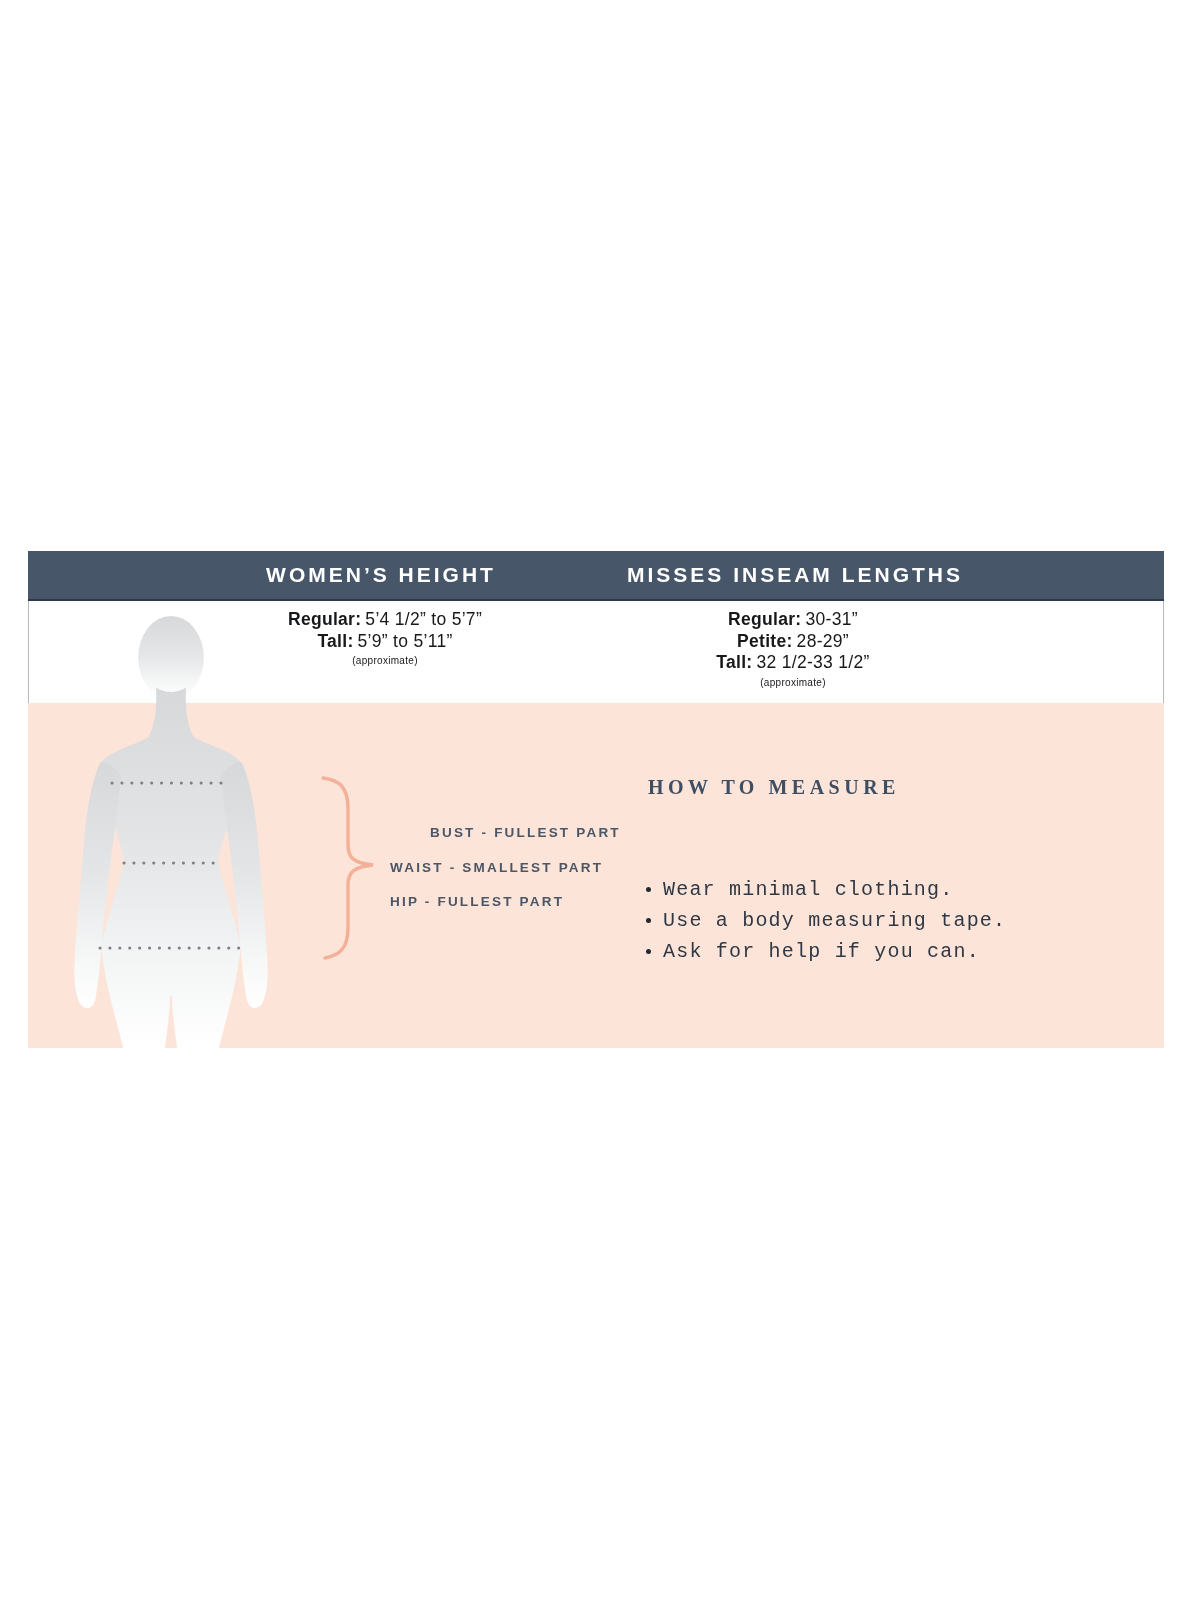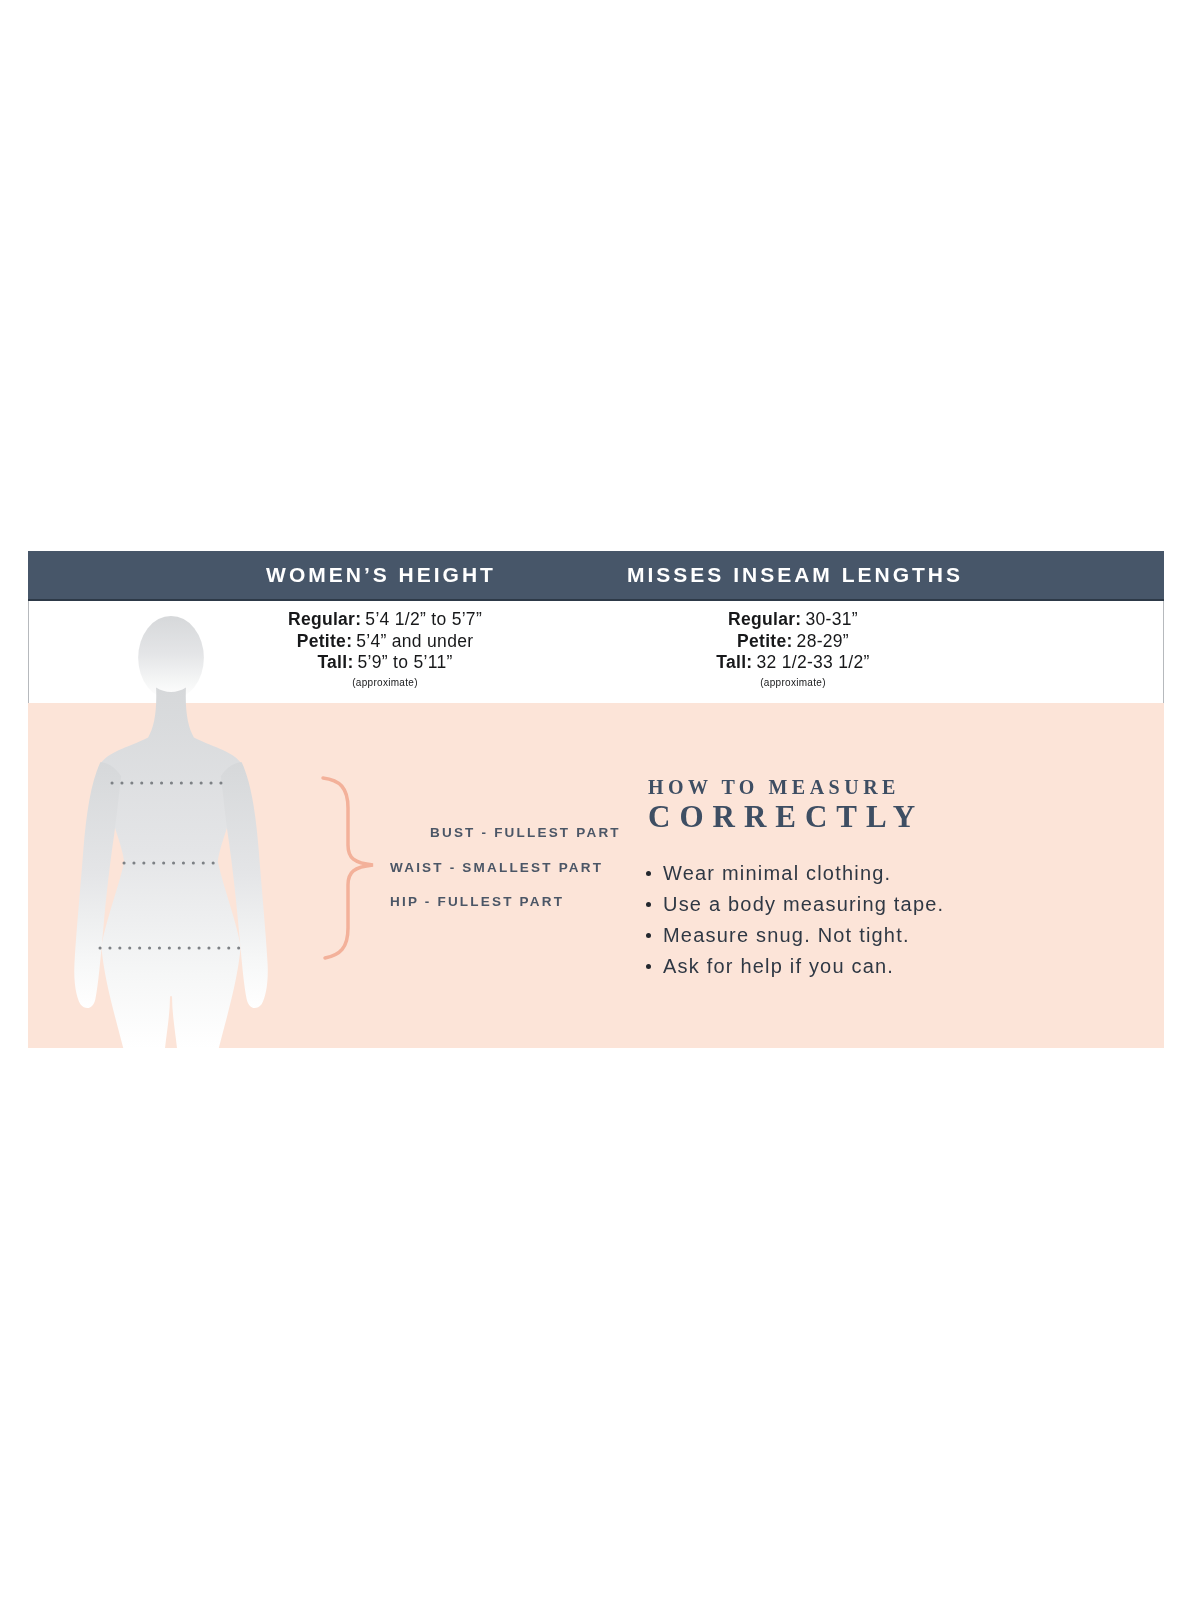--- a/index.html
+++ b/index.html
@@ -50,43 +50,40 @@
   }
   .mlabel-bust{top:273px;padding-left:40px;}
   .mlabel-waist{top:308px;}
   .mlabel-hip{top:342px;}
 
   
   .howto-title{position:absolute;left:620px;top:224px;color:var(--navy,#3e4e63);font-family:"Liberation Serif",serif;white-space:nowrap;}
   .howto-line1{font-size:20px;line-height:24px;font-weight:700;letter-spacing:4.5px;}
   .howto-line2{font-size:31px;line-height:34px;font-weight:700;letter-spacing:9px;margin-top:1px;}
 
-  .bullets{position:absolute;left:618px;top:307px;}
+  .bullets{position:absolute;left:618px;top:323px;font-family:Liberation Mono, monospace;}
   .bullet-row{display:flex;align-items:center;height:31px;white-space:nowrap;}
   .bdot{width:5px;height:5px;border-radius:50%;background:#23272e;margin-right:12px;flex:0 0 auto;}
   .btext{font-size:20px;letter-spacing:1.2px;font-weight:500;color:var(--bullet_text,#2f3844);}
 </style>
 </head>
 <body>
 
 <div class="page">
   <div class="panel">
 
     <div class="header-bar">
       <div class="hdr hdr-left">WOMEN’S HEIGHT</div>
       <div class="hdr hdr-right">MISSES INSEAM LENGTHS</div>
     </div>
 
     <div class="white-band">
       <div class="col col-left">
         <div class="trow">
           <span class="tlabel">Regular:</span><span class="tval">5’4 1/2” to 5’7”</span>
-        </div>
-        <div class="trow">
-          <span class="tlabel">Petite:</span><span class="tval">5’4” and under</span>
         </div>
         <div class="trow">
           <span class="tlabel">Tall:</span><span class="tval">5’9” to 5’11”</span>
         </div>
         <div class="tnote">(approximate)</div>
       </div>
       <div class="col col-right">
         <div class="trow">
           <span class="tlabel">Regular:</span><span class="tval">30-31”</span>
         </div>
@@ -163,36 +160,31 @@
         L 320 377
         C 320 397, 312 404, 297 407"></path>
     </svg>
 
     <div class="mlabel mlabel-bust">BUST - FULLEST PART</div>
     <div class="mlabel mlabel-waist">WAIST - SMALLEST PART</div>
     <div class="mlabel mlabel-hip">HIP - FULLEST PART</div>
 
     <div class="howto-title">
       <div class="howto-line1">HOW TO MEASURE</div>
-      <div class="howto-line2">CORRECTLY</div>
     </div>
 
     <div class="bullets">
       <div class="bullet-row">
         <span class="bdot"></span>
         <span class="btext">Wear minimal clothing.</span>
       </div>
       <div class="bullet-row">
         <span class="bdot"></span>
         <span class="btext">Use a body measuring tape.</span>
       </div>
       <div class="bullet-row">
         <span class="bdot"></span>
-        <span class="btext">Measure snug. Not tight.</span>
-      </div>
-      <div class="bullet-row">
-        <span class="bdot"></span>
         <span class="btext">Ask for help if you can.</span>
       </div>
     </div>
 
   </div>
 </div>
 
 </body></html>

